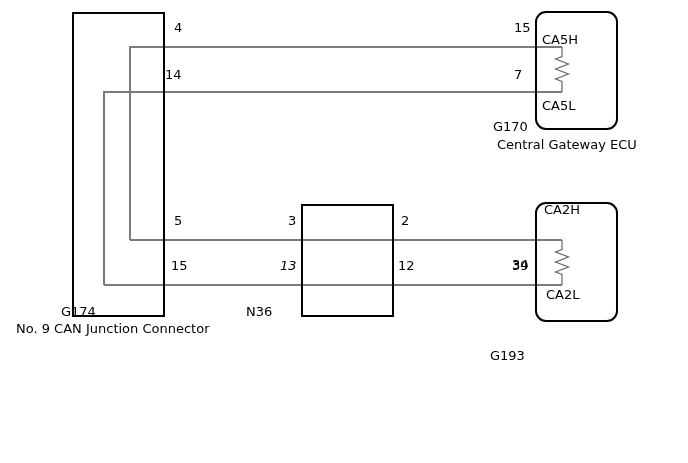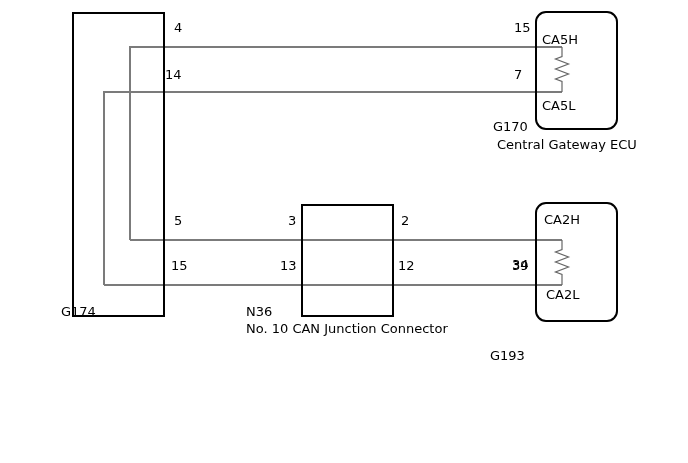--- a/index.html
+++ b/index.html
@@ -45,37 +45,37 @@
   <div class="box" style="left:301px; top:204px; width:93px; height:113px;"></div>
   <div class="box round" style="left:535px; top:11px; width:83px; height:119px;"></div>
   <div class="box round" style="left:535px; top:202px; width:83px; height:120px;"></div>
 
   <span class="lbl" style="left:174px; top:21px;">4</span>
   <span class="lbl" style="left:165px; top:68px;">14</span>
   <span class="lbl" style="left:174px; top:214px;">5</span>
   <span class="lbl" style="left:171px; top:259px;">15</span>
 
   <span class="lbl" style="left:288px; top:214px;">3</span>
-  <span class="lbl" style="left:280px; top:259px;">13</span>
+  <span class="lbl" style="left:280px; top:259px;font-style:italic;">13</span>
   <span class="lbl" style="left:401px; top:214px;">2</span>
   <span class="lbl" style="left:398px; top:259px;">12</span>
 
   <span class="lbl" style="left:514px; top:21px;">15</span>
   <span class="lbl" style="left:514px; top:68px;">7</span>
   <span class="lbl" style="left:542px; top:33px;">CA5H</span>
   <span class="lbl" style="left:542px; top:99px;text-align:right;">CA5L</span>
 
   <span class="lbl" style="left:512px; top:214px;margin-top:44px;">34</span>
   <span class="lbl" style="left:512px; top:259px;">39</span>
-  <span class="lbl" style="left:544px; top:213px;text-align:right;">CA2H</span>
+  <span class="lbl" style="left:544px; top:203px;text-align:right;">CA2H</span>
   <span class="lbl" style="left:546px; top:288px;">CA2L</span>
 
   <span class="lbl" style="left:16px; top:305px;margin-left:45px;">G174</span>
+  <span class="lbl" style="left:16px; top:322px;">No. 9 CAN Junction Connector</span>
 
   <span class="lbl" style="left:246px; top:305px;">N36</span>
-  <span class="lbl" style="left:246px; top:322px;">No. 10 CAN Junction Connector</span>
 
   <span class="lbl" style="left:493px; top:120px;">G170</span>
   <span class="lbl" style="left:497px; top:138px;">Central Gateway ECU</span>
 
   <span class="lbl" style="left:490px; top:305px;margin-top:44px;">G193</span>
 
 </div>
 
 </body></html>

